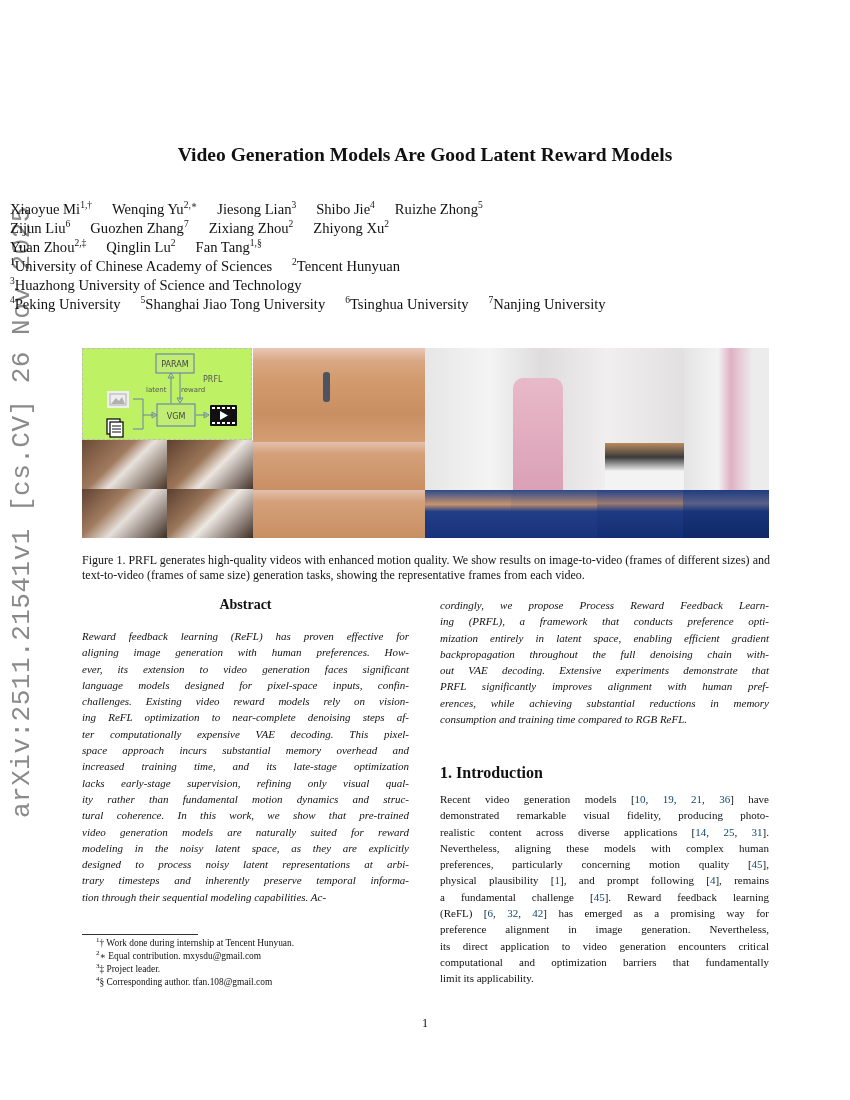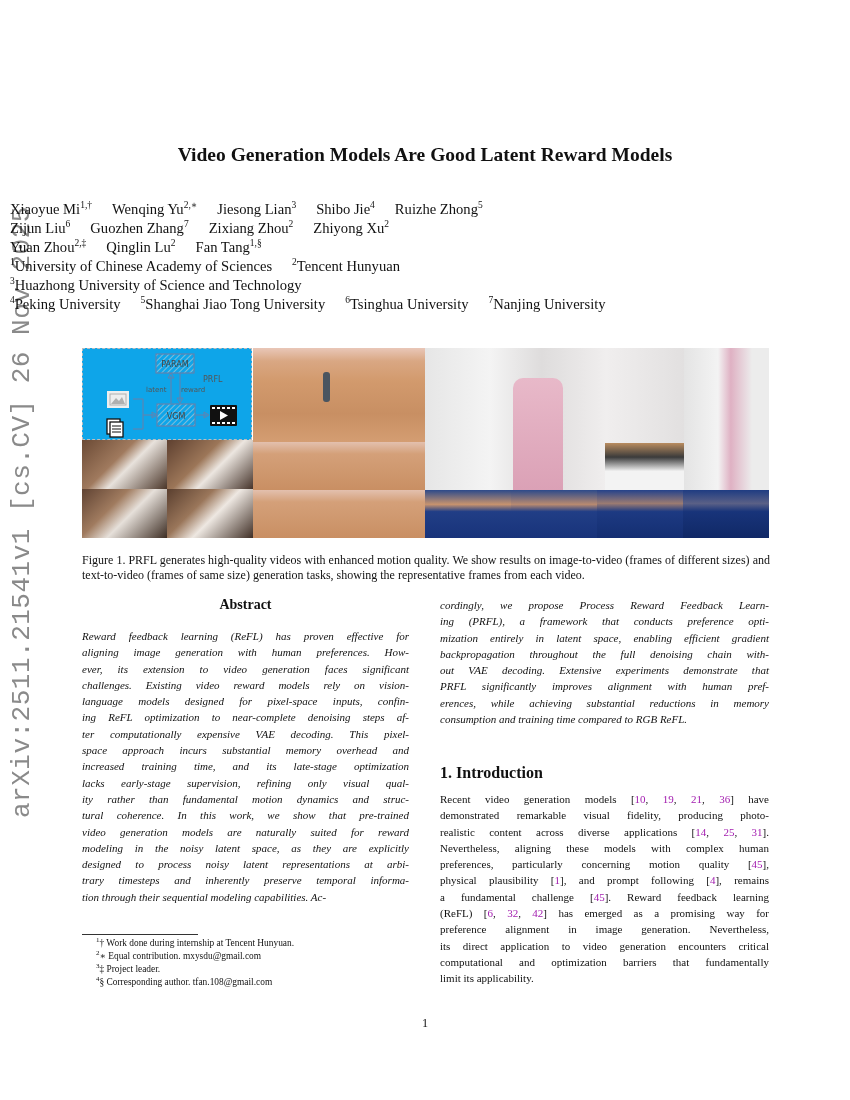--- a/index.html
+++ b/index.html
@@ -9,29 +9,29 @@
   .title { left:0; width:850px; top:144px; text-align:center; font-weight:bold; font-size:19.5px; }
   .auth { left:0; width:850px; font-size:14.6px; line-height:19px; }
   .auth span.a { margin:0 10px; white-space:nowrap; }
   .auth sup { font-size:9.5px; vertical-align:6px; line-height:0; }
   .arxiv { left:-233px; top:538px; width:520px; height:40px; transform:rotate(-90deg);
            font-family:"Liberation Mono","DejaVu Sans Mono", monospace; font-size:26px; color:#8a8a8a;
            text-align:center; letter-spacing:0.5px; white-space:nowrap; }
   
   .fig { left:82px; top:348px; width:687px; height:190px; }
   .tile { position:absolute; overflow:hidden; }
-  .diagram { left:0; top:0; width:170px; height:92px; background:#0ea5e9; border:1px dashed #bdbdbd; box-sizing:border-box; }
+  .diagram { left:0; top:0; width:170px; height:92px; background:#bef264; border:1px dashed #bdbdbd; box-sizing:border-box; }
   .cap { left:82px; top:553px; width:688px; font-size:12px; line-height:14.5px; }
   .col { font-size:11px; line-height:16.3px; text-align:justify; }
   .colL { left:82px; width:327px; }
   .colR { left:440px; width:329px; }
   .abstract-h { left:82px; width:327px; top:597px; text-align:center; font-weight:bold; font-size:14px; }
   .abs-text { font-style:italic; }
   .sec-h { left:440px; top:764px; font-weight:bold; font-size:16px; }
-  .cite { color:#a21caf; }
+  .cite { color:#0c4a6e; }
   .fn-rule { left:82px; top:934px; width:116px; border-top:0.8px solid #333; }
   .fn { left:82px; width:330px; font-size:9.4px; line-height:13px; }
   .fn sup { font-size:7px; vertical-align:4px; line-height:0; }
   .pagenum { left:0; width:850px; top:1016px; text-align:center; font-size:12.3px; }
   .jl { text-align-last:justify; }
 </style>
 </head>
 <body>
 
 <div class="abs arxiv">arXiv:2511.21541v1  [cs.CV]  26 Nov 2025</div>
@@ -130,22 +130,22 @@
 </div>
 
 <div class="abs cap" style="text-align:justify;">Figure 1. PRFL generates high-quality videos with enhanced motion quality. We show results on image-to-video (frames of different sizes) and text-to-video (frames of same size) generation tasks, showing the representative frames from each video.</div>
 
 <div class="abs abstract-h">Abstract</div>
 
 <div class="abs col colL abs-text" style="top:628px;" id="absL">
     <div class="jl">Reward feedback learning (ReFL) has proven effective for</div>
     <div class="jl">aligning image generation with human preferences. How-</div>
     <div class="jl">ever, its extension to video generation faces significant</div>
+    <div class="jl">language models designed for pixel-space inputs, confin-</div>
     <div class="jl">challenges. Existing video reward models rely on vision-</div>
-    <div class="jl">language models designed for pixel-space inputs, confin-</div>
     <div class="jl">ing ReFL optimization to near-complete denoising steps af-</div>
     <div class="jl">ter computationally expensive VAE decoding. This pixel-</div>
     <div class="jl">space approach incurs substantial memory overhead and</div>
     <div class="jl">increased training time, and its late-stage optimization</div>
     <div class="jl">lacks early-stage supervision, refining only visual qual-</div>
     <div class="jl">ity rather than fundamental motion dynamics and struc-</div>
     <div class="jl">tural coherence. In this work, we show that pre-trained</div>
     <div class="jl">video generation models are naturally suited for reward</div>
     <div class="jl">modeling in the noisy latent space, as they are explicitly</div>
     <div class="jl">designed to process noisy latent representations at arbi-</div>

